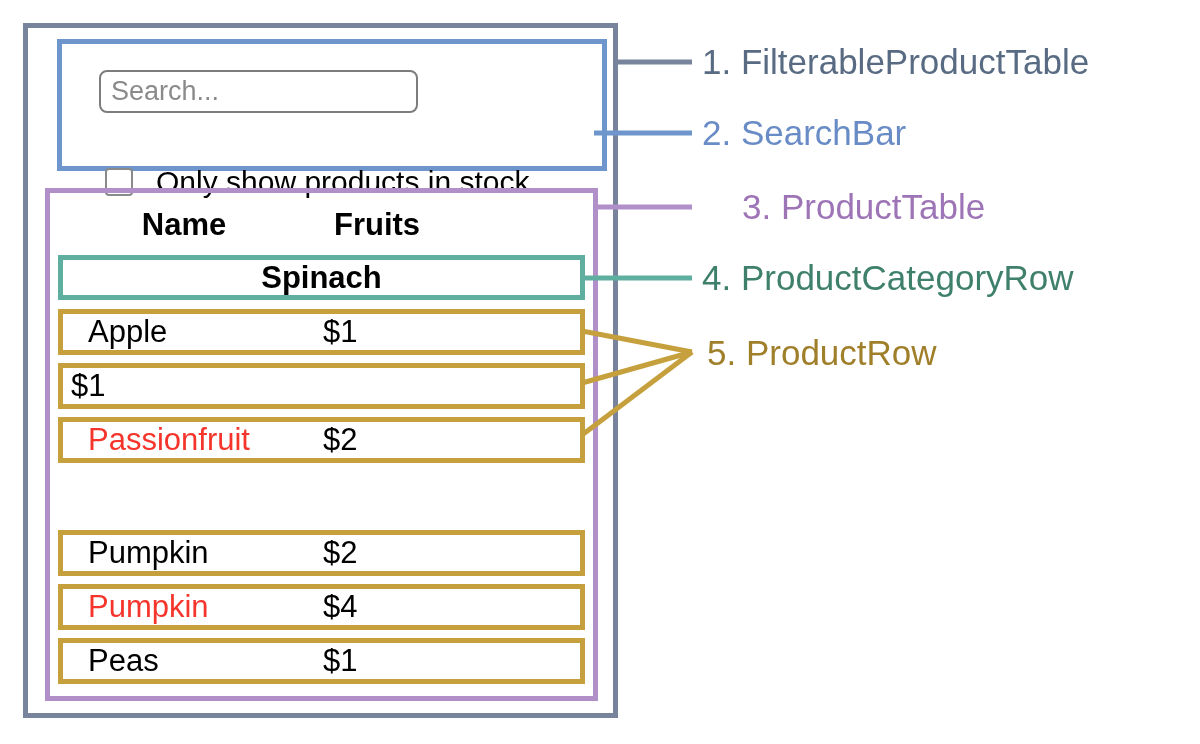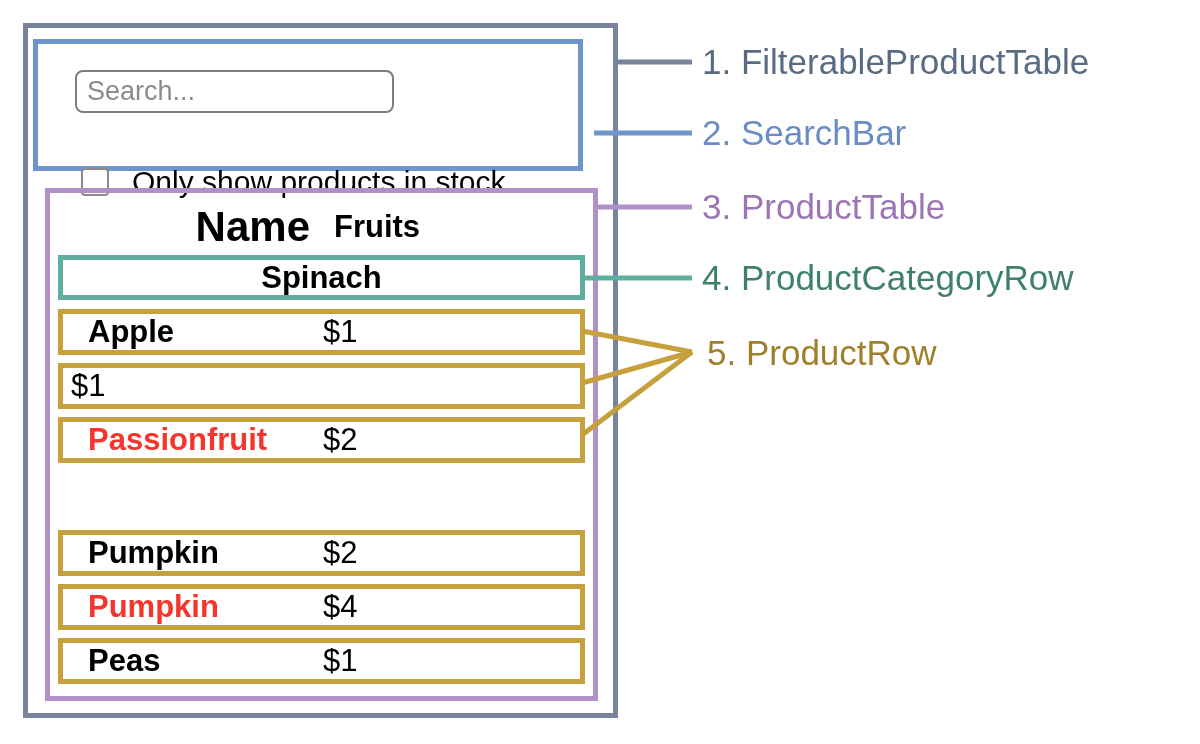--- a/index.html
+++ b/index.html
@@ -15,21 +15,21 @@
     position: relative;
   }
   .abs { position: absolute; box-sizing: border-box; }
 
   
   .box-filterable {
     left: 23px; top: 23px; width: 595px; height: 695px;
     border: 5px solid var(--filterable-border, #78849b);
   }
   .box-search {
-    left: 5px; top: 11px; width: 550px; height: 132px;
+    left: 29px; top: 11px; width: 550px; height: 132px;
     border: 5px solid var(--search-border, #6e96cd);
   }
   .search-input {
     position: absolute; box-sizing: border-box;
     left: 37px; top: 26px; width: 319px; height: 43px;
     border: 2px solid var(--input-border, #7d7d7d);
     border-radius: 8px;
     font-family: "Liberation Sans", sans-serif;
     font-size: 27px;
     padding: 0 10px;
@@ -51,57 +51,57 @@
 
   .box-table {
     left: 17px; top: 160px; width: 553px; height: 513px;
     border: 5px solid var(--table-border, #b18fc9);
   }
 
   .thead {
     left: 8px; top: 10px; width: 527px; height: 44px;
     display: grid; grid-template-columns: 252px 1fr; align-items: center;
   }
-  .thead .th-name { text-align: right; font-weight: bold; font-size: 42px; }
+  .thead .th-name { text-align: center; font-weight: bold; font-size: 31px; }
   .thead .th-price { padding-left: 24px; font-weight: bold; font-size: 31px; }
 
   .cat-box {
     width: 527px; height: 45px; left: 8px;
     border: 5px solid var(--category-border, #5fafa0);
     display: flex; align-items: center; justify-content: center;
   }
   .cat-box .cat-label { font-weight: bold; font-size: 31px; }
 
   .prod-row {
     width: 527px; height: 46px; left: 8px;
     border: 5px solid var(--row-border, #c5a03c);
     display: grid; grid-template-columns: 252px 1fr; align-items: center;
   }
-  .prod-row .cell-name { padding-left: 25px; font-size: 31px; white-space: nowrap; font-weight: bold; }
+  .prod-row .cell-name { padding-left: 25px; font-size: 31px; white-space: nowrap; }
   .prod-row .cell-price { padding-left: 8px; font-size: 31px; }
   .cell-name.oos { color: var(--out-of-stock, #f5352b); }
 
   .cat-fruits   { top: 62px; }
   .row-apple    { top: 116px; }
   .row-dragon   { top: 170px; }
   .row-passion  { top: 224px; }
   .cat-veg      { top: 284px; }
   .row-spinach  { top: 337px; }
   .row-pumpkin  { top: 391px; }
   .row-peas     { top: 445px; }
 
   
   .legend-item {
     position: absolute;
     left: 702px; height: 44px; line-height: 44px;
     font-size: 35px; white-space: nowrap; font-weight: 400;
   }
   .lg-filterable { top: 40px;  color: var(--filterable-text, #586b82); }
   .lg-search     { top: 111px; color: var(--search-text, #698cc6); }
-  .lg-table      { top: 185px; color: var(--table-text, #9d74b6); }
+  .lg-table      { top: 185px; color: var(--table-text, #9d74b6); margin-left: 40px; }
   .lg-category   { top: 256px; color: var(--category-text, #3f806c); }
   .lg-row        { top: 331px; color: var(--row-text, #a07f2a); left: 707px; }
 
   
   .connector-svg {
     position: absolute; left: 0; top: 0; width: 1200px; height: 744px;
     pointer-events: none; z-index: 5;
   }
 </style>
 </head>

